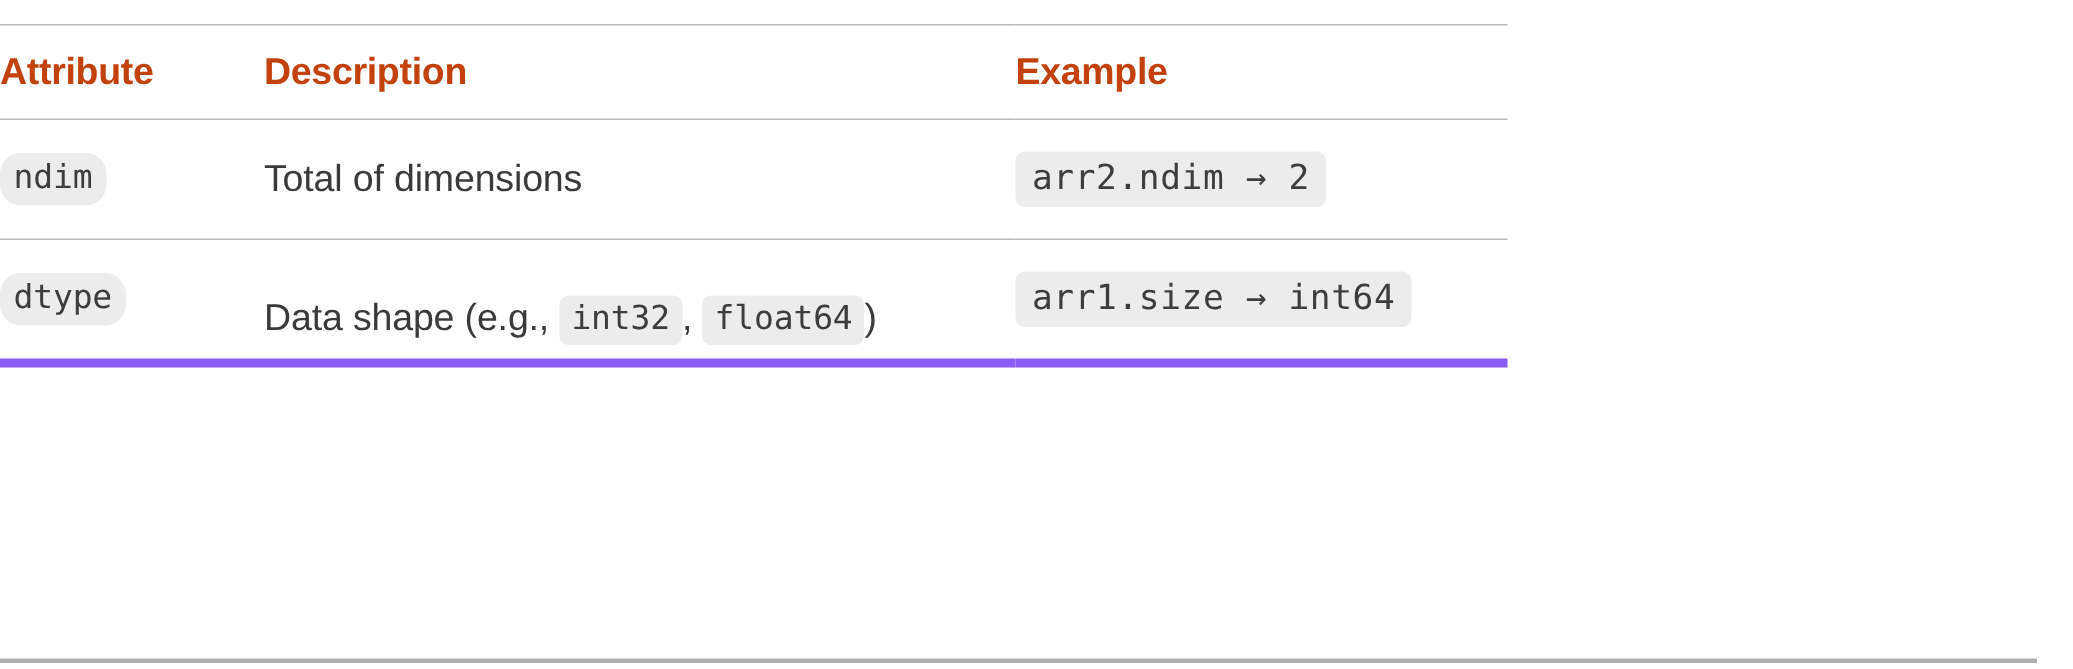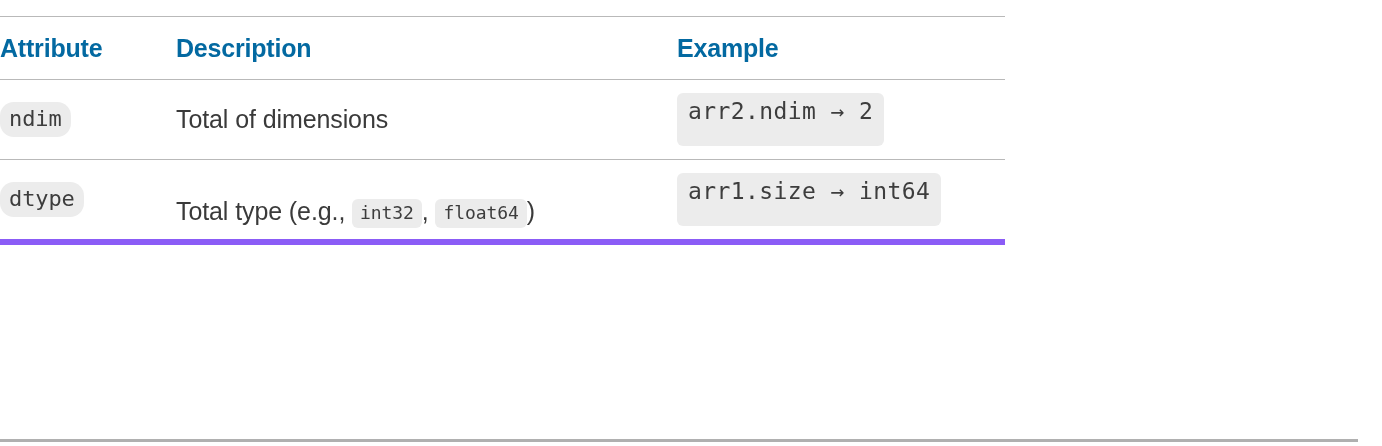--- a/index.html
+++ b/index.html
@@ -47,21 +47,21 @@
   th, td {
     padding: 0;
     text-align: left;
     vertical-align: middle;
   }
 
   th {
     height: 62px;
     font-size: 25px;
     font-weight: bold;
-    color: #0369a1;
+    color: #c2410c;
     letter-spacing: -0.2px;
   }
   th .hlabel { display: inline-block; }
 
   td {
     height: 79px;
     font-size: 25px;
     color: #3a3a3a;
     letter-spacing: -0.1px;
   }
@@ -75,29 +75,29 @@
     color: #3d3d3d;
     white-space: pre;
   }
   .code.attr-code {
     font-size: 22px;
     padding: 5px 9px 6px 9px;
     line-height: 1.08;
     border-radius: 14px;
   }
   .code.inline-code {
-    font-size: 18px;
+    font-size: 22px;
     padding: 4px 8px 5px 8px;
     line-height: 1.08;
     vertical-align: 1px;
     margin-top: 28px;
   }
   .code.example-code {
     font-size: 23px;
-    padding: 6px 11px 22px 11px;
+    padding: 6px 11px 5px 11px;
     line-height: 1.1;
     letter-spacing: 0.4px;
   }
 
   .desc-text { white-space: pre; }
 
   
   .bottom-rule {
     position: absolute;
     left: 0;
@@ -132,21 +132,21 @@
       </tr>
     </thead>
     <tbody id="table-body">
         <tr>
           <td><span class="code attr-code">ndim</span></td>
           <td><span class="desc-text">Total of dimensions</span></td>
           <td><span class="code example-code">arr2.ndim → 2</span></td>
         </tr>
         <tr>
           <td><span class="code attr-code">dtype</span></td>
-          <td><span class="desc-text">Total type (e.g., </span><span class="code inline-code">int32</span><span class="desc-text">, </span><span class="code inline-code">float64</span><span class="desc-text">)</span></td>
+          <td><span class="desc-text">Data shape (e.g., </span><span class="code inline-code">int32</span><span class="desc-text">, </span><span class="code inline-code">float64</span><span class="desc-text">)</span></td>
           <td><span class="code example-code">arr1.size → int64</span></td>
         </tr>
       </tbody>
   </table>
 
   <div class="bottom-rule"></div>
 
 </div>
 
 </body></html>

